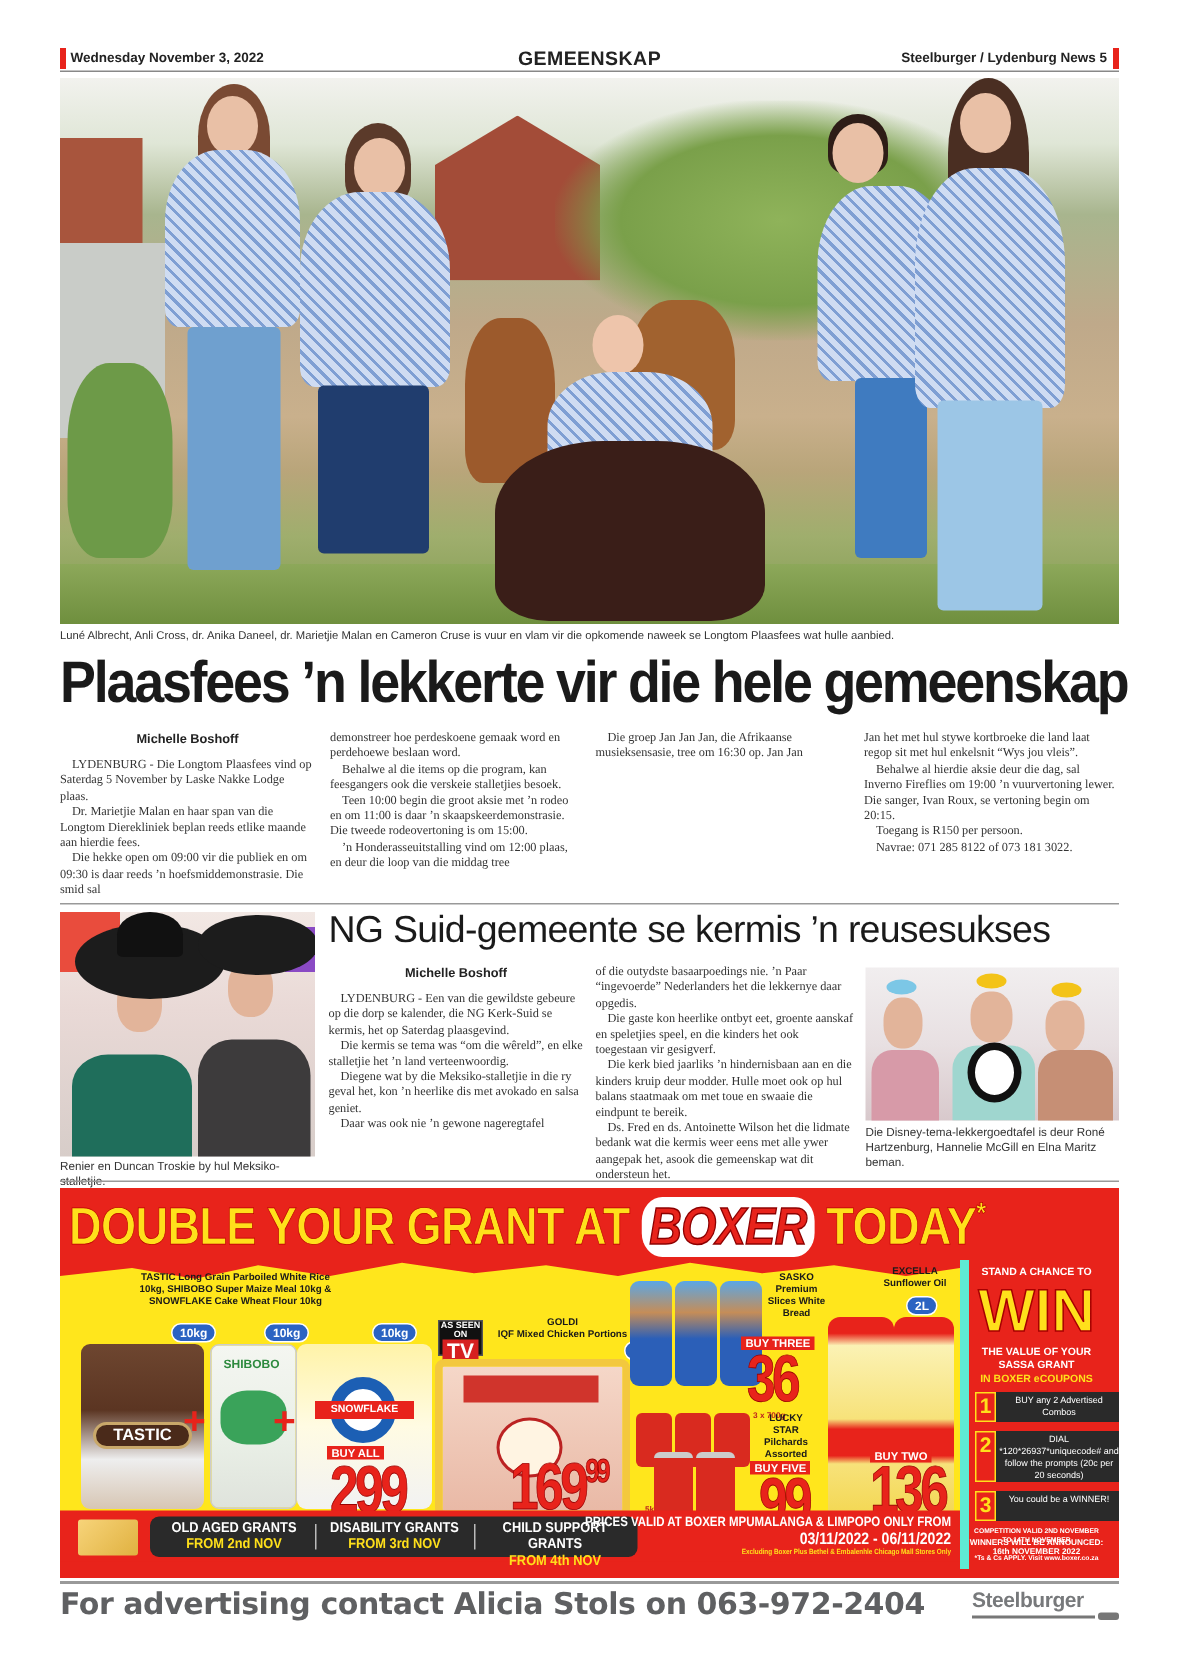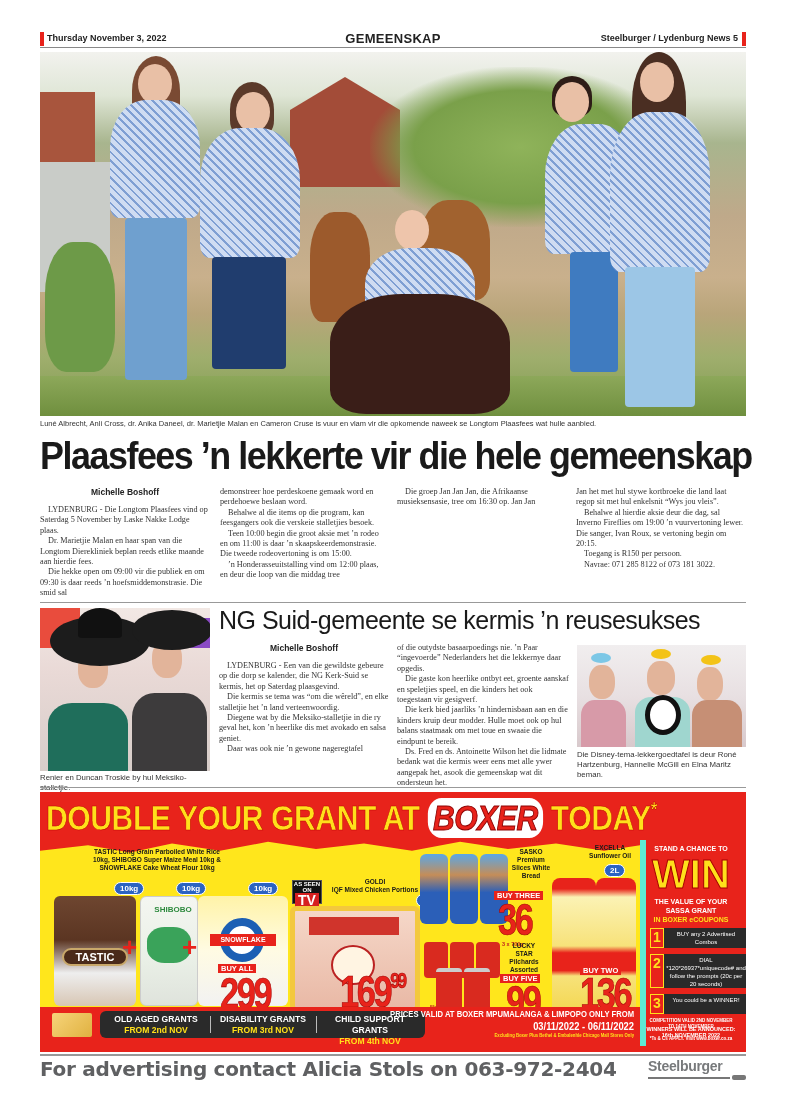--- a/index.html
+++ b/index.html
@@ -96,21 +96,21 @@
   .footer-logo { position: absolute; left: 648px; top: 1058px; width: 98px; height: 22px; }
   .footer-logo .name { font: bold 14px "Liberation Sans", sans-serif; color: #77797b; letter-spacing: -0.3px; }
   .footer-logo .rule { position:absolute; left:0; bottom: 1px; width: 82px; height: 2px; background:#777; }
   .footer-logo .tag { position:absolute; right:0; bottom: 0; width: 14px; height: 5px; background:#777; border-radius:2px; }
 </style>
 </head>
 <body>
 
 <div class="header">
   <div class="bar-l"></div>
-  <span class="date">Thursday November 3, 2022</span>
+  <span class="date">Wednesday November 3, 2022</span>
   <div class="section">GEMEENSKAP</div>
   <span class="paper">Steelburger / Lydenburg News 5</span>
   <div class="bar-r"></div>
 </div>
 
 <div class="main-photo">
   <div class="house1"></div>
   <div class="house2"></div>
   <div class="tree"></div>
   <div class="shed"></div>
@@ -225,21 +225,21 @@
 
   <div class="ad-prod-text" style="left:52px;top:56px;width:130px;">TASTIC Long Grain Parboiled White Rice 10kg, SHIBOBO Super Maize Meal 10kg &amp; SNOWFLAKE Cake Wheat Flour 10kg</div>
   <div class="kg-badge" style="left:74px;top:90px;">10kg</div>
   <div class="kg-badge" style="left:136px;top:90px;">10kg</div>
   <div class="kg-badge" style="left:208px;top:90px;">10kg</div>
   <div class="bag" style="left:14px;top:104px;width:82px;height:110px;background:linear-gradient(180deg,#6e4630 0%,#5b3522 40%,#eee 70%,#d7c6b4 100%);">
     <div style="position:absolute;left:8px;top:36px;width:66px;height:18px;background:#4a2a1a;border:2px solid #c9a86a;border-radius:10px;color:#fff;font:bold 11px 'Liberation Sans',sans-serif;text-align:center;line-height:14px;margin-top:16px;">TASTIC</div>
   </div>
   <div class="plus" style="left:82px;top:140px;">+</div>
   <div class="bag" style="left:100px;top:104px;width:58px;height:110px;background:linear-gradient(180deg,#f4f6f1 0%,#e9efe6 60%,#dfe3dc 100%);border:1px solid #ccc;">
-    <div style="position:absolute;left:8px;top:8px;width:48px;font:bold 8px 'Liberation Sans',sans-serif;color:#2d8a3e;text-align:center;">SHIBOBO</div>
+    <div style="position:absolute;left:8px;top:8px;width:48px;font:bold 8px 'Liberation Sans',sans-serif;color:#2d8a3e;text-align:left;">SHIBOBO</div>
     <div style="position:absolute;left:6px;top:30px;width:44px;height:36px;background:#3aa35a;border-radius:40%;"></div>
   </div>
   <div class="plus" style="left:142px;top:140px;">+</div>
   <div class="bag" style="left:158px;top:104px;width:90px;height:110px;background:linear-gradient(180deg,#fff3a8 0%,#fffbe3 50%,#f2f2f2 100%);">
     <div style="position:absolute;left:22px;top:22px;width:44px;height:44px;border-radius:50%;border:8px solid #1c5fb4;background:#fff;"></div>
     <div style="position:absolute;left:12px;top:38px;width:66px;height:12px;background:#e8231b;color:#fff;font:bold 7px 'Liberation Sans',sans-serif;text-align:center;line-height:12px;">SNOWFLAKE</div>
   </div>
   <div class="price-tag" style="left:178px;top:172px;">BUY ALL</div>
   <div class="price" style="left:180px;top:180px;">299</div>
   <div class="price-note" style="left:208px;top:226px;">per combo</div>

